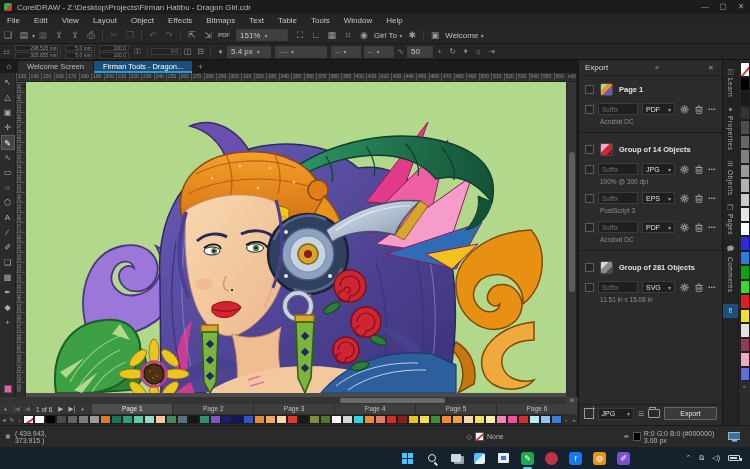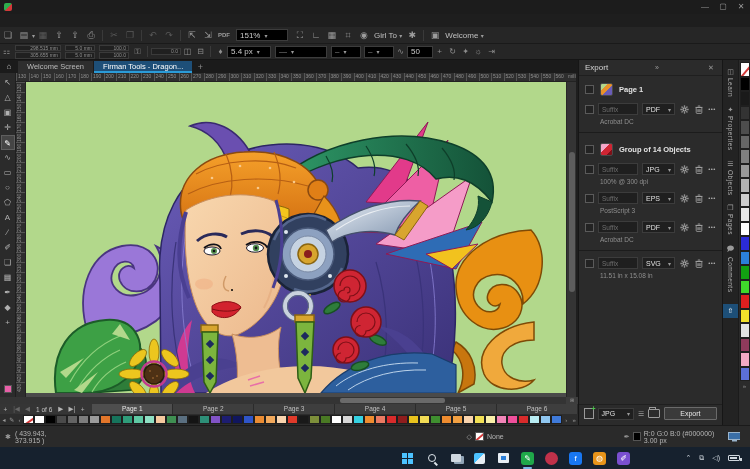--- a/index.html
+++ b/index.html
@@ -16,21 +16,21 @@
 
   
   #menubar { left:0; top:14px; width:750px; height:13px; background:#252525; display:flex; align-items:center; }
   .menu-item { color:#c4c4c4; font-size:8px; padding:0 7px; line-height:13px; }
 
   
   #toolbar { left:0; top:27px; width:750px; height:17px; background:#262626; border-bottom:1px solid #1a1a1a; display:flex; align-items:center; color:#9c9c9c; font-size:9px; }
   .tb-ico { width:16px; text-align:center; color:#9c9c9c; font-size:9px; }
   .tb-ico.dim { color:#5a5a5a; }
   .tb-sep { width:1px; height:11px; background:#3a3a3a; margin:0 3px; }
-  .tb-combo { background:#000000; border:1px solid #3c3c3c; color:#c9c9c9; font-size:8px; height:12px; display:flex; align-items:center; padding:0 3px; gap:4px; }
+  .tb-combo { background:#404040; border:1px solid #3c3c3c; color:#c9c9c9; font-size:8px; height:12px; display:flex; align-items:center; padding:0 3px; gap:4px; }
   .caret { font-size:6px; color:#9a9a9a; }
   .tb-label { font-size:8px; color:#c0c0c0; margin:0 2px; }
   .pdf-ico { font-size:6px; font-weight:bold; color:#9c9c9c; letter-spacing:0; }
 
   #propbar { left:0; top:44px; width:750px; height:16px; background:#262626; border-bottom:1px solid #151515; display:flex; align-items:center; color:#9c9c9c; }
   .pb-fields { display:flex; flex-direction:column; gap:1px; margin:0 2px; }
   .pb-field { width:46px; height:6.5px; background:#202020; border:1px solid #3a3a3a; color:#8f8f8f; font-size:5px; line-height:5.5px; padding:0 2px; text-align:right; }
   .pb-field.small { width:30px; }
   .pb-ico { width:13px; text-align:center; font-size:8px; color:#8f8f8f; }
 
@@ -149,27 +149,42 @@
   .battery::before { content:""; position:absolute; left:1px; top:1px; bottom:1px; width:7px; background:#cfd6dd; }
   .battery::after { content:""; position:absolute; right:-2.5px; top:1.5px; width:1.5px; height:3px; background:#cfd6dd; }
 </style>
 </head>
 <body>
 
 <div id="app">
 
   <div id="titlebar" class="abs">
     <div id="app-logo"></div>
+    <span>CorelDRAW - Z:\Desktop\Projects\Firman Hatibu - Dragon Girl.cdr</span>
     <div id="win-controls">
       <span>—</span>
       <span>▢</span>
       <span>✕</span>
     </div>
   </div>
 
+  <div id="menubar" class="abs">
+      <span class="menu-item">File</span>
+      <span class="menu-item">Edit</span>
+      <span class="menu-item">View</span>
+      <span class="menu-item">Layout</span>
+      <span class="menu-item">Object</span>
+      <span class="menu-item">Effects</span>
+      <span class="menu-item">Bitmaps</span>
+      <span class="menu-item">Text</span>
+      <span class="menu-item">Table</span>
+      <span class="menu-item">Tools</span>
+      <span class="menu-item">Window</span>
+      <span class="menu-item">Help</span>
+    </div>
 
   <div id="toolbar" class="abs">
     <span class="tb-ico">❏</span>
     <span class="tb-ico">▤</span>
     <span class="caret">▾</span>
     <span class="tb-ico dim">▦</span>
     <span class="tb-ico">⇧</span>
     <span class="tb-ico">⇧</span>
     <span class="tb-ico">⎙</span>
     <span class="tb-sep"></span>
@@ -804,20 +819,25 @@
                 <line x1="2.8" y1="1" x2="5.2" y2="1"></line>
                 <line x1="2.9" y1="4.2" x2="2.9" y2="7"></line>
                 <line x1="4" y1="4.2" x2="4" y2="7"></line>
                 <line x1="5.1" y1="4.2" x2="5.1" y2="7"></line>
               </g>
             </svg></span>
           <span class="dots">•••</span>
         </div>
         <div class="xp-note">Acrobat DC</div>
         <div class="xp-div"></div>
+        <div class="xp-group-header">
+          <div class="cbx"></div>
+          <div class="xp-thumb t2"></div>
+          <span class="xp-gname">Group of 281 Objects</span>
+        </div>
         <div class="xp-row">
           <div class="cbx"></div>
           <input class="suffix" placeholder="Suffix" style="">
           <div class="fmt">
             <span>SVG</span>
             <span class="caret">▾</span>
           </div>
           <span class="row-ico"><svg width="9" height="9" viewBox="0 0 10 10">
               <g stroke="#aaa" stroke-width="1.5">
                 <line x1="5" y1="0.5" x2="5" y2="2"></line>

